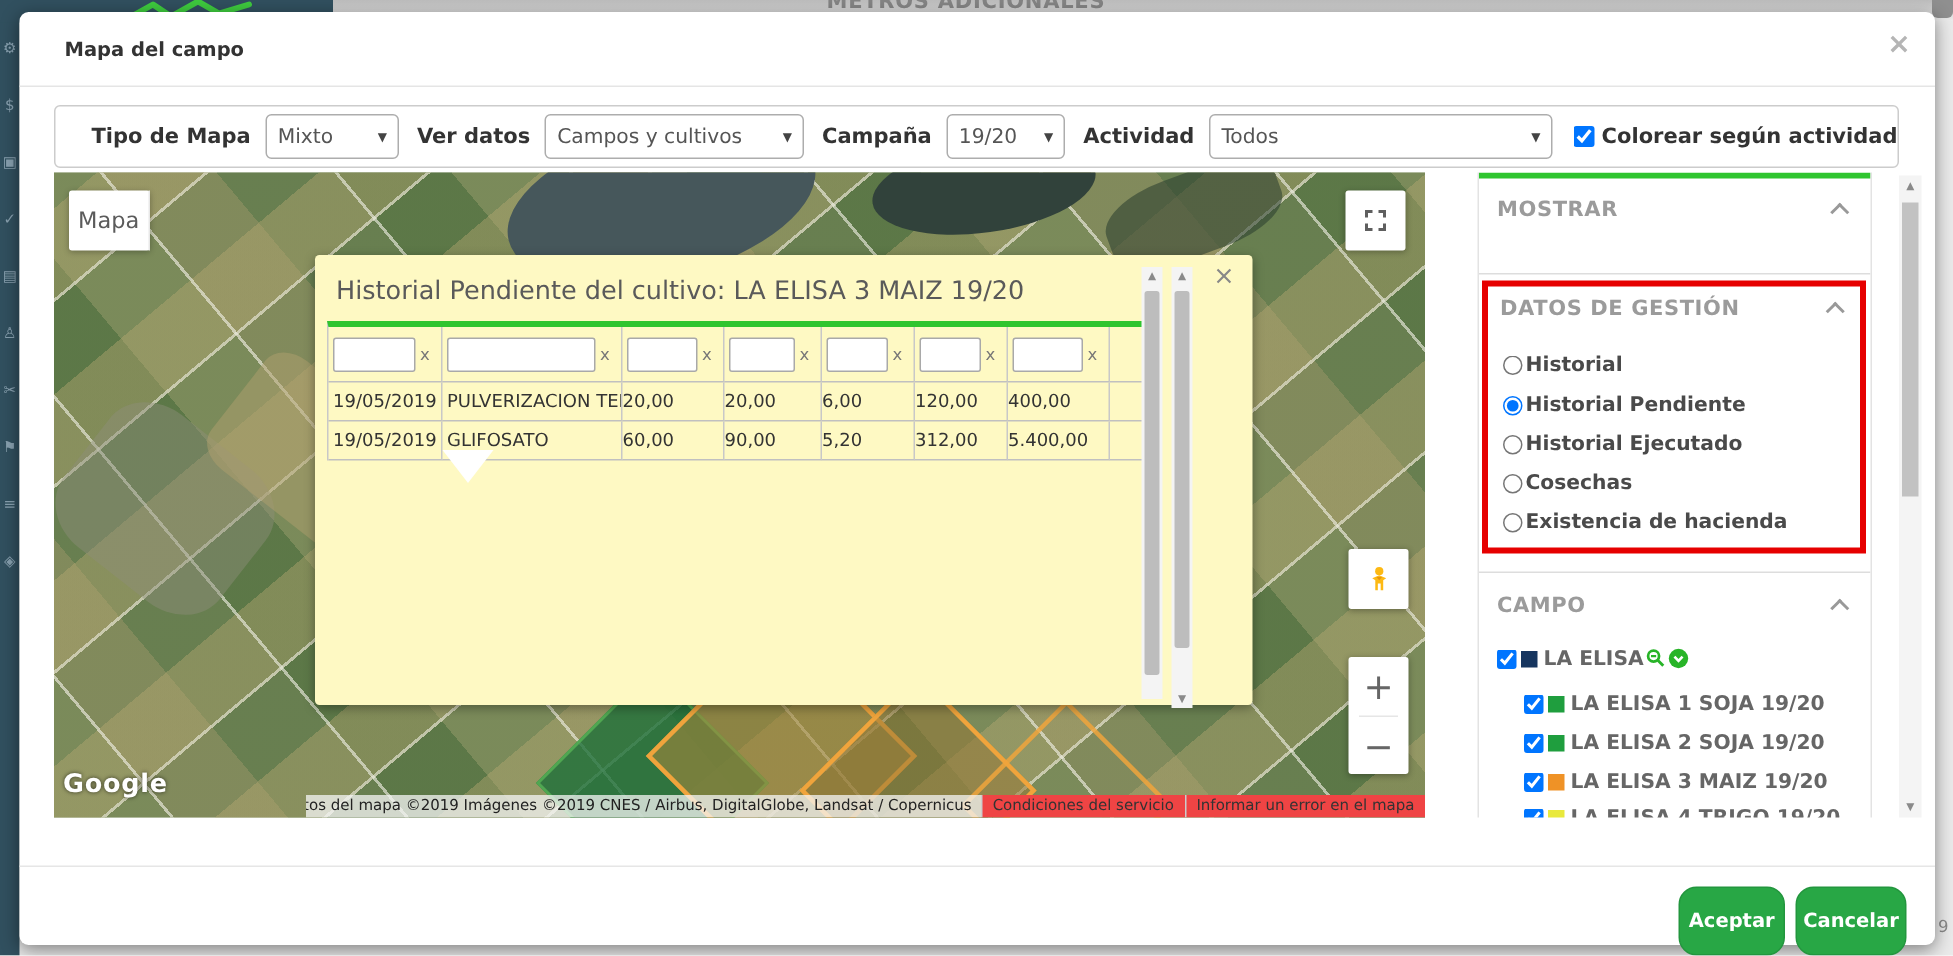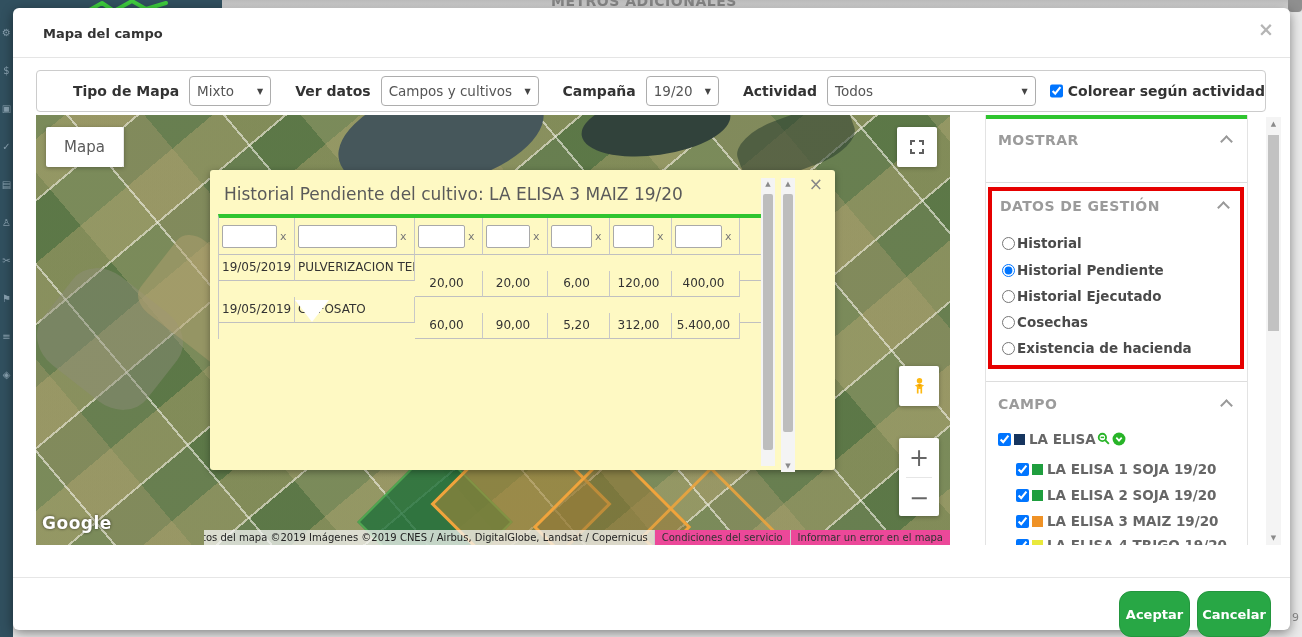--- a/index.html
+++ b/index.html
@@ -24,21 +24,21 @@
   .modal-title { position:absolute; left:30px; top:18px; font-size:13px; font-weight:bold; color:#333; }
   .modal-close { position:absolute; right:16px; top:10px; font-size:19px; font-weight:bold; color:#b5b5b5; cursor:pointer; }
 
   
   .toolbar { position:absolute; left:36px; top:70px; width:1230px; height:42px; border:1px solid #ccc; border-radius:4px;
              background:#fff; display:flex; align-items:center; padding-left:24px; z-index:5; }
   .tlabel { font-size:14px; font-weight:bold; color:#333; white-space:nowrap; }
   .sel { display:flex; justify-content:space-between; align-items:center; border:1px solid #adadad; border-radius:4px;
          height:30px; padding:0 7px; color:#555; font-size:13.5px; background:#fff; cursor:pointer; white-space:nowrap; overflow:hidden; }
   .caret { font-size:8px; color:#444; margin-left:6px; }
-  .mr10{margin-right:10px;margin-left:12px;} .mr12{margin-right:12px;}
+  .mr10{margin-right:10px;} .mr12{margin-right:12px;}
   .w90{width:90px;} .w175{width:175px;} .w80{width:80px;} .w232{width:232px;gap:15px;}
   .toolbar input[type=checkbox]{ width:14px; height:14px; margin:0 5px 0 14px; }
 
   
   .map { position:absolute; left:36px; top:115px; width:914px; height:430px; overflow:hidden; background:#75865a; z-index:4; }
   .map-fields { position:absolute; left:-30%; top:-65%; width:175%; height:260%; transform:rotate(-40deg);
     background:
       repeating-linear-gradient(90deg, rgba(235,235,222,.65) 0 2px, transparent 2px 120px),
       repeating-linear-gradient(0deg, rgba(235,235,222,.6) 0 2px, transparent 2px 95px),
       repeating-linear-gradient(0deg, rgba(186,170,115,.4) 0 48px, transparent 48px 95px),
@@ -55,58 +55,58 @@
                 background:rgba(26,110,55,.78); border:2px solid rgba(85,175,85,.85); }
   .poly-orange1 { left:421px; top:325px; width:128px; height:128px; transform:rotate(45deg);
                   background:rgba(165,135,60,.6); border:3px solid #f0a43c; }
   .poly-orange2 { left:520px; top:356px; width:112px; height:112px; transform:rotate(45deg);
                   background:rgba(150,120,55,.55); border:3px solid #f0a43c; }
   .poly-orange3 { left:625px; top:372px; width:100px; height:100px; transform:rotate(45deg);
                   border:3px solid rgba(240,164,60,.85); }
 
   .map-tabs { position:absolute; left:10px; top:12px; height:40px; display:flex; background:#fff; border-radius:2px;
               box-shadow:0 1px 4px rgba(0,0,0,.3); z-index:6; }
-  .map-tab { display:flex; align-items:center; justify-content:center; font-size:15px; cursor:pointer; padding:0 18px; }
+  .map-tab { display:flex; align-items:center; justify-content:center; font-size:15px; cursor:pointer; padding:0 6px; }
   .map-tab.inactive { color:#5b5b5b; border-right:1px solid #e8e8e8; }
   .map-tab.active { color:#1a1a1a; font-weight:bold; }
 
   .mapbtn { position:absolute; width:40px; height:40px; background:#fff; border-radius:2px; box-shadow:0 1px 4px rgba(0,0,0,.3);
             display:flex; align-items:center; justify-content:center; cursor:pointer; z-index:6; }
   .fullscreen-btn { left:861px; top:12px; }
   .pegman-btn { left:863px; top:251px; }
   .zoomctl { position:absolute; left:863px; top:323px; width:40px; height:78px; background:#fff; border-radius:2px;
              box-shadow:0 1px 4px rgba(0,0,0,.3); z-index:6; }
   .zoomctl .zbtn { height:39px; display:flex; align-items:center; justify-content:center; font-size:24px; color:#666; cursor:pointer; }
   .zoomctl .zdiv { height:1px; background:#e6e6e6; margin:0 7px; }
 
   .google-logo { position:absolute; left:6px; top:398px; color:#fff; font-size:17px; font-weight:bold; letter-spacing:.5px;
                  text-shadow:0 0 3px rgba(0,0,0,.65); z-index:6; }
   .attrib { position:absolute; left:168px; right:0; bottom:0; height:15px; display:flex; font-size:10px; z-index:6; }
   .attr-main { flex:1; background:rgba(245,245,245,.75); color:#222; display:flex; align-items:center; justify-content:flex-end; padding:0 6px; white-space:nowrap; overflow:hidden; }
-  .attr-box { background:#ec4899; border-left:1px solid #ccc; color:#333; display:flex; align-items:center; padding:0 7px; white-space:nowrap; cursor:pointer; }
+  .attr-box { background:#ef4444; border-left:1px solid #ccc; color:#333; display:flex; align-items:center; padding:0 7px; white-space:nowrap; cursor:pointer; }
 
   
   .popup { position:absolute; left:210px; top:170px; width:625px; height:300px; background:#fef9c3; border-radius:3px;
            box-shadow:0 2px 7px rgba(0,0,0,.35); z-index:7; }
   .popup-tail { position:absolute; left:295px; top:300px; width:0; height:0; border-left:17px solid transparent;
                 border-right:17px solid transparent; border-top:22px solid #fff; z-index:7; }
   .popup-title { position:absolute; left:14px; top:14px; font-size:17px; color:#5a5a5a; white-space:nowrap; }
   .popup-close { position:absolute; right:12px; top:4px; font-size:17px; color:#888; cursor:pointer; }
 
   .ptable { position:absolute; left:8px; top:44px; width:545px; border-top:4px solid #2fc52f; border-left:1px solid #c8c8c8; }
   .grid { display:grid; grid-template-columns:76px 120px 68px 65px 62px 62px 68px 23px; }
   .hcell { height:37px; display:flex; align-items:center; justify-content:center; font-size:12px; color:#333;
            border-right:1px solid #c8c8c8; border-bottom:1px solid #d9d9d9; white-space:nowrap; overflow:hidden; }
   .fcell { height:37px; display:flex; align-items:center; padding:0 3px; border-right:1px solid #c8c8c8;
            border-bottom:1px solid #c0c0c0; }
   .fcell input { width:calc(100% - 14px); max-width:62px; height:23px; border:1px solid #a9a9a9; border-radius:2px; }
   .fcell .fx { font-size:11px; color:#777; margin-left:3px; cursor:pointer; }
   .dcell { height:26px; line-height:25px; font-size:12px; color:#333; border-right:1px solid #c8c8c8;
            border-bottom:1px solid #c0c0c0; white-space:nowrap; overflow:hidden; }
-  .dtext { padding-left:3px; } .dnum { text-align:center; padding-right:4px;margin-top:16px; }
+  .dtext { padding-left:3px; } .dnum { text-align:left; padding-right:4px; }
 
   .vscroll { position:absolute; width:14px; background:#f4f4f4; z-index:8; }
   .vs-a { left:551px; top:8px; height:288px; }
   .vs-b { left:571px; top:8px; height:294px; }
   .vs-arrow { position:absolute; left:0; width:14px; text-align:center; font-size:7px; color:#8a8a8a; }
   .vs-thumb { position:absolute; left:2px; width:10px; background:#bdbdbd; border-radius:2px; }
 
   
   .sidebar { position:absolute; left:985px; top:115px; width:263px; height:430px; background:#fff; z-index:5;
              border-left:1px solid #e3e3e3; border-right:1px solid #e3e3e3; overflow:hidden; }

